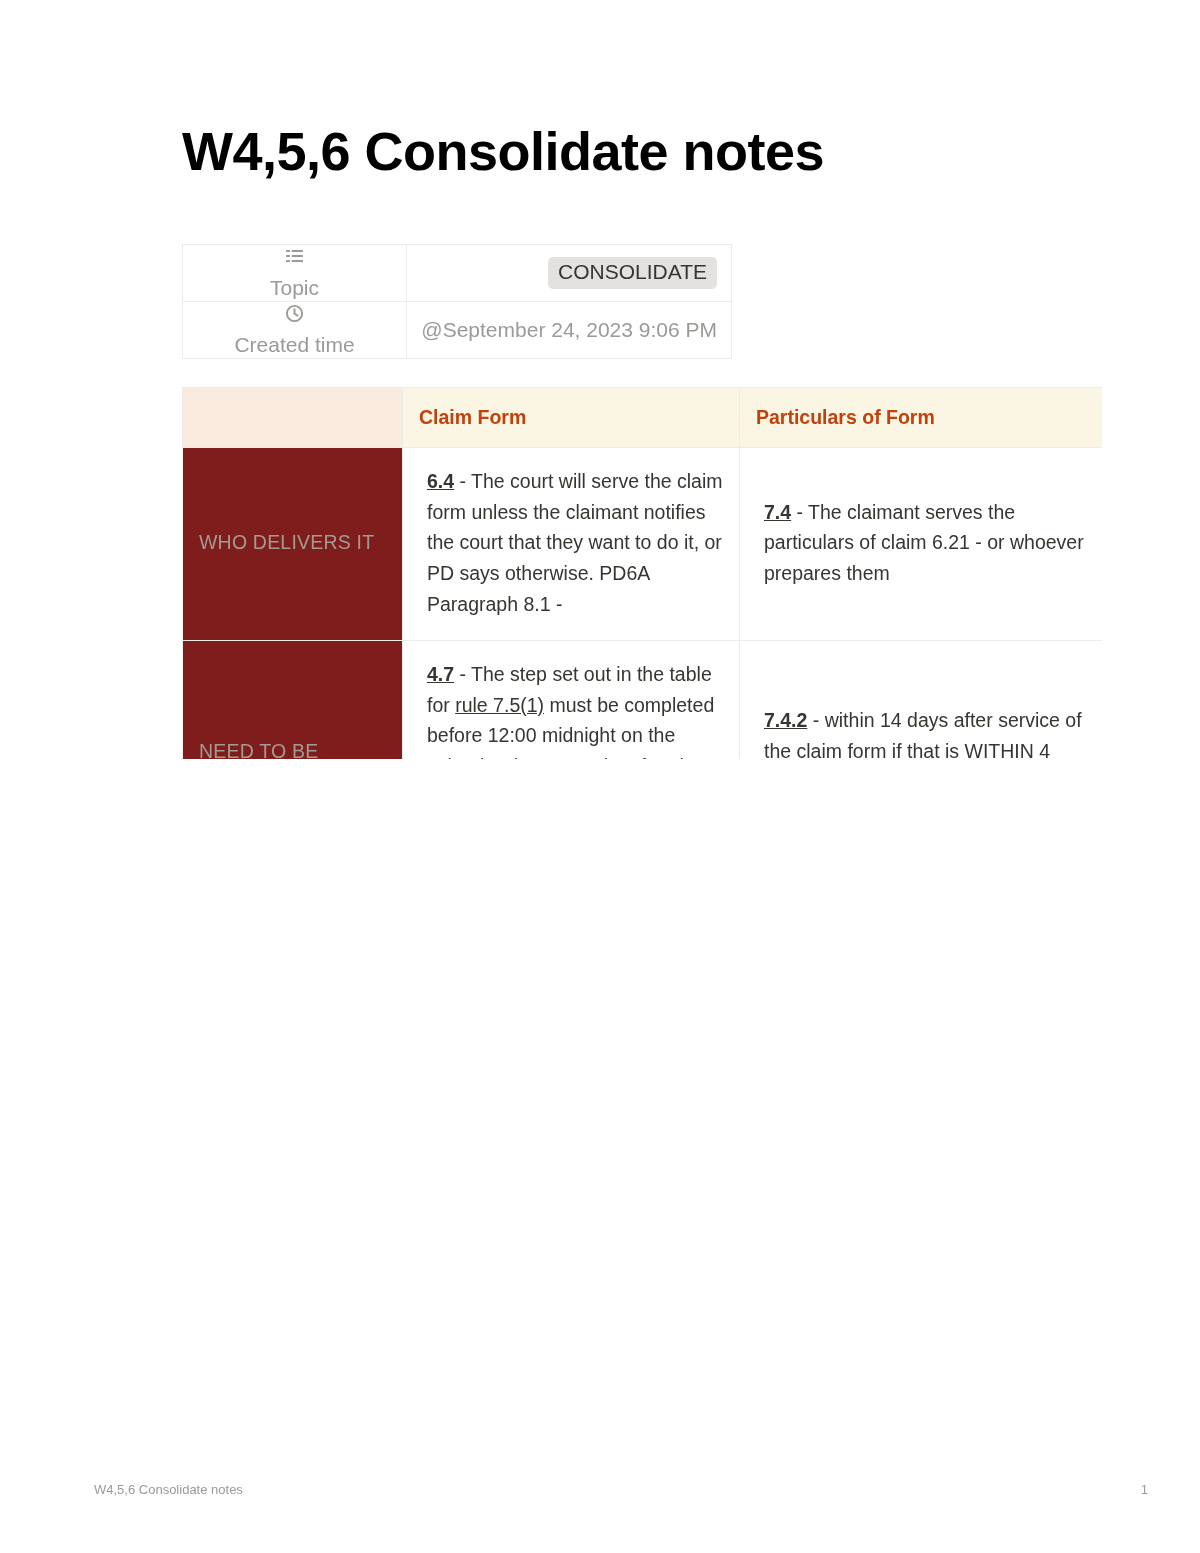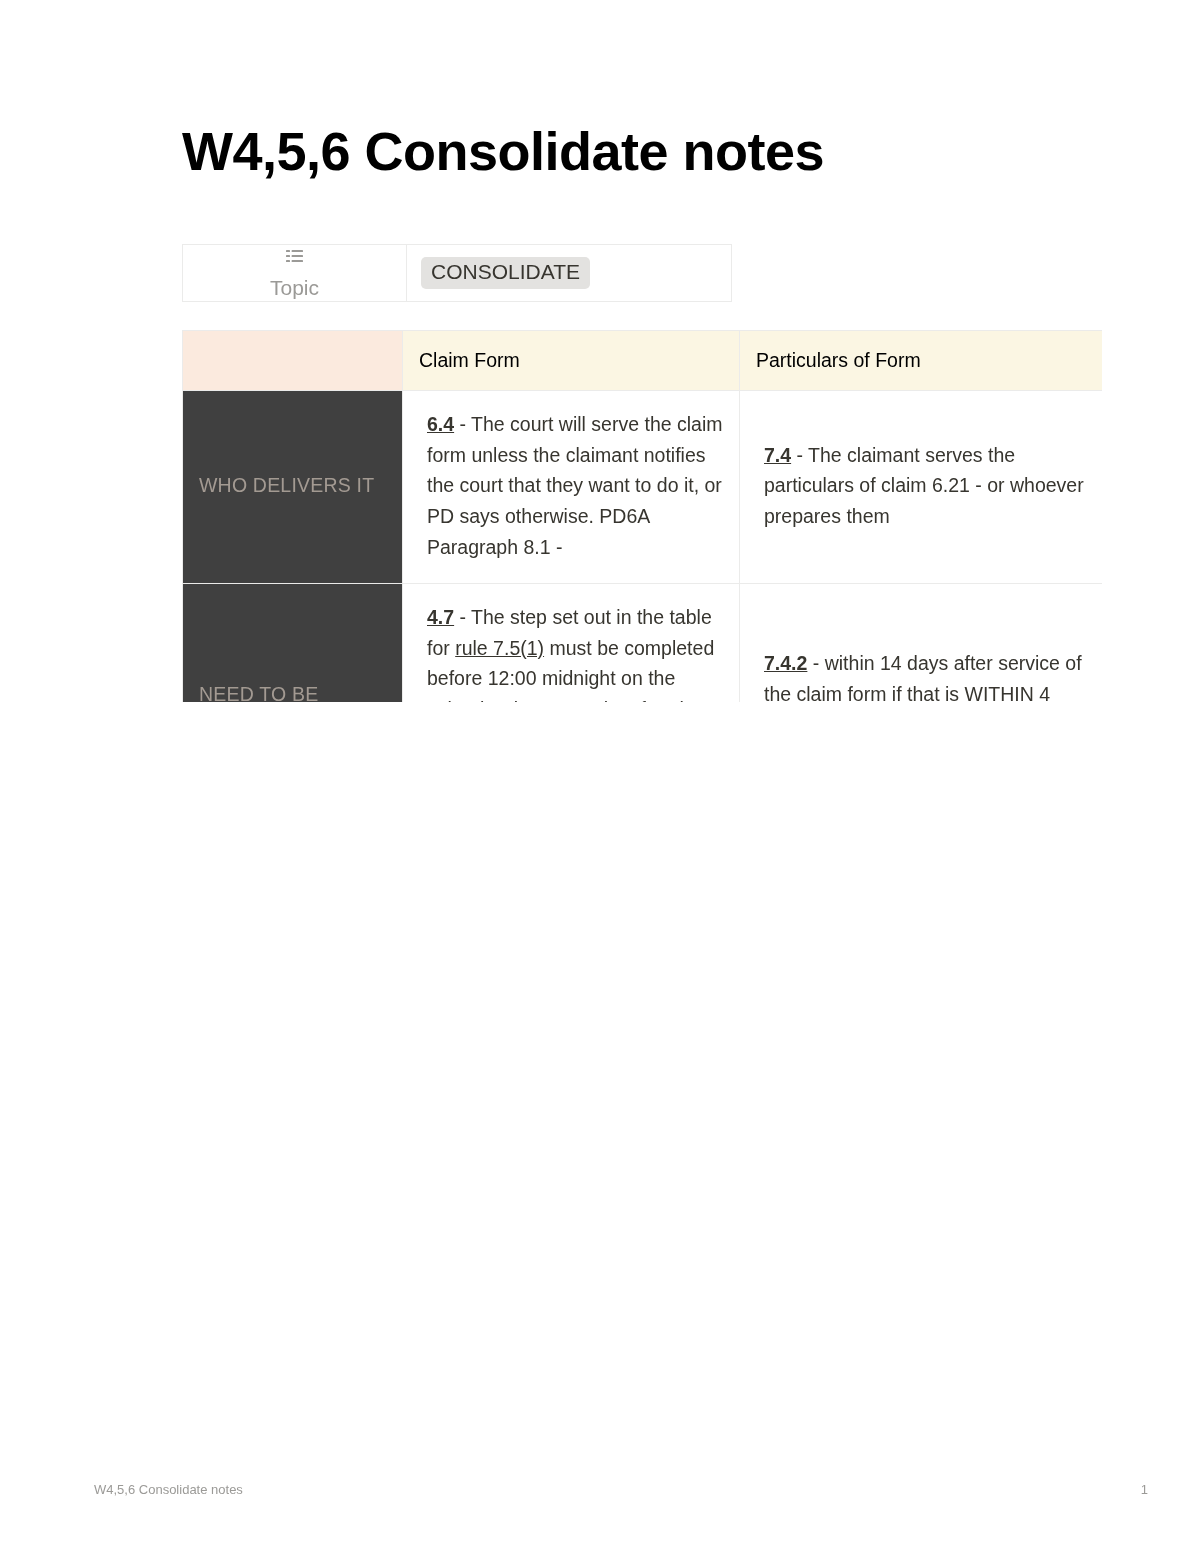--- a/index.html
+++ b/index.html
@@ -57,20 +57,21 @@
     font-weight: normal;
   }
   .props td.prop-key {
     width: 195px;
     color: #9b9a97;
     white-space: nowrap;
   }
   .props td.prop-val {
     color: #9b9a97;
     white-space: nowrap;
+    text-align: right;
   }
   .prop-key-inner {
     display: flex;
     align-items: center;
     gap: 9px;
     flex-direction: column;
   }
   .prop-icon {
     width: 20px;
     height: 20px;
@@ -106,34 +107,34 @@
   .main-table th,
   .main-table td {
     border: 1px solid #ebebea;
     vertical-align: top;
     padding: 18px 16px 20px 16px;
     line-height: 1.58;
     word-wrap: break-word;
   }
 
   .main-table thead th {
-    font-weight: normal;
+    font-weight: bold;
     text-align: left;
-    color: #000000;
+    color: #c2410c;
     background: #fbf6e3;
     padding-top: 14px;
     padding-bottom: 14px;
     font-size: 19.5px;
   }
   .main-table thead th.corner {
     background: #fbeade;
   }
 
   .main-table td.row-label {
-    background: #404040;
+    background: #7f1d1d;
     color: #a39a92;
     vertical-align: middle;
     letter-spacing: 0.2px;
   }
 
   .main-table td.cell-body {
     background: #ffffff;
     color: #37352f;
     vertical-align: middle;
     padding-left: 24px;
@@ -183,20 +184,34 @@
                   <rect x="6.6" y="8" width="11.4" height="2.1" rx="0.7" fill="currentColor"></rect>
                   <rect x="6.6" y="13" width="11.4" height="2.1" rx="0.7" fill="currentColor"></rect>
                 </svg>
               </span>
               <span>Topic</span>
             </span>
           </td>
           <td class="prop-val">
             <span class="tag-pill">CONSOLIDATE</span>
           </td>
+        </tr>
+        <tr>
+          <td class="prop-key">
+            <span class="prop-key-inner">
+              <span class="prop-icon">
+                <svg width="19" height="19" viewBox="0 0 19 19" fill="none" aria-hidden="true">
+                  <circle cx="9.5" cy="9.5" r="7.6" stroke="currentColor" stroke-width="1.9"></circle>
+                  <path d="M9.5 5.2V9.8L12.6 11.6" stroke="currentColor" stroke-width="1.9" stroke-linecap="round" stroke-linejoin="round"></path>
+                </svg>
+              </span>
+              <span>Created time</span>
+            </span>
+          </td>
+          <td class="prop-val">@September 24, 2023 9:06 PM</td>
         </tr>
       </tbody>
     </table>
 
     <div class="table-clip">
       <table class="main-table" id="main-table">
         <colgroup>
           <col class="c-label">
             <col class="c-a">
             <col class="c-b">

